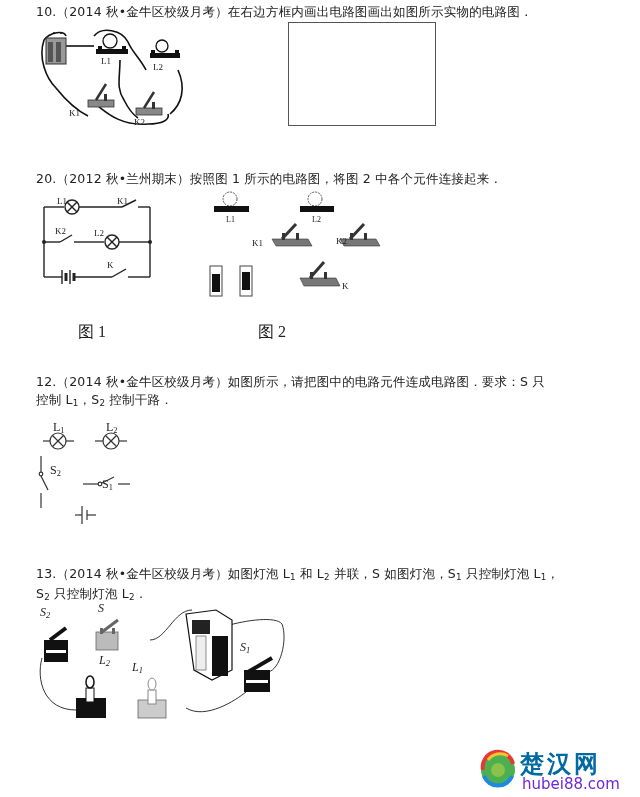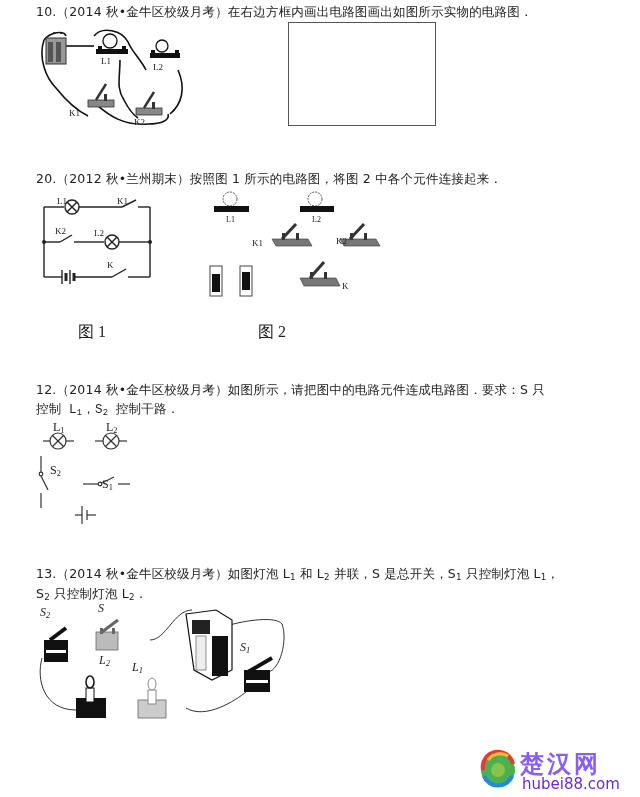--- a/index.html
+++ b/index.html
@@ -4,21 +4,21 @@
 <style>
   html, body { margin:0; padding:0; background:#fff; }
   body { width:640px; height:797px; position:relative; overflow:hidden;
          font-family:"DejaVu Sans","Liberation Sans",sans-serif; color:#222; }
   .q { position:absolute; left:36px; font-size:12.5px; line-height:19px; letter-spacing:0.2px; white-space:nowrap; }
   .lbl { position:absolute; font-family:"Liberation Serif","DejaVu Serif",serif; color:#222; }
   svg { position:absolute; overflow:visible; }
   sub { font-size:70%; vertical-align:-2px; }
   .fig-cap { position:absolute; font-family:"Liberation Serif","DejaVu Serif",serif; font-size:16px; }
   .logo { position:absolute; left:478px; top:748px; width:160px; height:46px; }
-  .logo-cn { position:absolute; left:42px; top:0; font-size:24px; font-weight:bold; color:#8b5cf6; letter-spacing:3px; font-family:"DejaVu Sans",sans-serif; }
+  .logo-cn { position:absolute; left:42px; top:0; font-size:24px; font-weight:bold; color:#0369a1; letter-spacing:3px; font-family:"DejaVu Sans",sans-serif; }
   .logo-en { position:absolute; left:44px; top:27px; font-size:15px; color:#6d28d9; font-family:"DejaVu Sans",sans-serif; }
 </style>
 </head>
 <body>
 
 <div class="q" style="top:2px;">
   <span>10.</span><span>（2014 秋•金牛区校级月考）</span><span>在右边方框内画出电路图画出如图所示实物的电路图．</span>
 </div>
 
 <svg style="left:36px;top:28px;" width="160" height="100" viewBox="0 0 160 100">
@@ -136,24 +136,24 @@
 </svg>
 <div class="lbl" style="left:226px;top:215px;font-size:8px;">L1</div>
 <div class="lbl" style="left:312px;top:215px;font-size:8px;">L2</div>
 <div class="lbl" style="left:252px;top:238px;font-size:9px;">K1</div>
 <div class="lbl" style="left:336px;top:236px;font-size:9px;">K2</div>
 <div class="lbl" style="left:342px;top:281px;font-size:9px;">K</div>
 
 <div class="fig-cap" style="left:78px;top:322px;">图 1</div>
 <div class="fig-cap" style="left:258px;top:322px;">图 2</div>
 
-<div class="q" style="top:380px;">
+<div class="q" style="top:372px;">
   <span>12.</span><span>（2014 秋•金牛区校级月考）</span><span>如图所示，请把图中的电路元件连成电路图．要求：S 只</span>
 </div>
-<div class="q" style="top:401px;font-family:Liberation Mono, monospace;">
+<div class="q" style="top:390px;">
   <span>控制 L</span><sub>1</sub><span>，S</span><sub>2</sub><span> 控制干路．</span>
 </div>
 
 <svg style="left:30px;top:420px;" width="110" height="110" viewBox="0 0 110 110">
   <g stroke="#333" stroke-width="1.2" fill="none">
 
     <line x1="13" y1="21" x2="20" y2="21"></line>
     <circle cx="28" cy="21" r="8"></circle>
     <line x1="22.5" y1="15.5" x2="33.5" y2="26.5"></line>
       <line x1="33.5" y1="15.5" x2="22.5" y2="26.5"></line>
@@ -180,21 +180,21 @@
     <line x1="57" y1="90" x2="57" y2="100"></line>
     <line x1="57" y1="95" x2="66" y2="95"></line>
   </g>
 </svg>
 <div class="lbl" style="left:53px;top:420px;font-size:12px;"><span>L</span><sub>1</sub></div>
 <div class="lbl" style="left:106px;top:420px;font-size:12px;"><span>L</span><sub>2</sub></div>
 <div class="lbl" style="left:50px;top:463px;font-size:12px;"><span>S</span><sub>2</sub></div>
 <div class="lbl" style="left:102px;top:477px;font-size:12px;"><span>S</span><sub>1</sub></div>
 
 <div class="q" style="top:564px;">
-  <span>13.</span><span>（2014 秋•金牛区校级月考）</span><span>如图灯泡 L</span><sub>1</sub><span> 和 L</span><sub>2</sub><span> 并联，S 是总开关，S</span><sub>1</sub><span> 只控制灯泡 L</span><sub>1</sub><span>，</span>
+  <span>13.</span><span>（2014 秋•金牛区校级月考）</span><span>如图灯泡 L</span><sub>1</sub><span> 和 L</span><sub>2</sub><span> 并联，S 如图灯泡，S</span><sub>1</sub><span> 只控制灯泡 L</span><sub>1</sub><span>，</span>
 </div>
 <div class="q" style="top:584px;">
   <span>S</span><sub>2</sub><span> 只控制灯泡 L</span><sub>2</sub><span>．</span>
 </div>
 
 <svg style="left:36px;top:600px;" width="250" height="120" viewBox="0 0 250 120">
 
   <path d="M6,58 C0,80 8,110 40,110" fill="none" stroke="#333" stroke-width="1"></path>
   <path d="M114,40 C130,40 138,10 156,10" fill="none" stroke="#333" stroke-width="1"></path>
   <path d="M190,26 C210,20 240,16 246,24 C252,40 244,70 232,72" fill="none" stroke="#333" stroke-width="1"></path>

